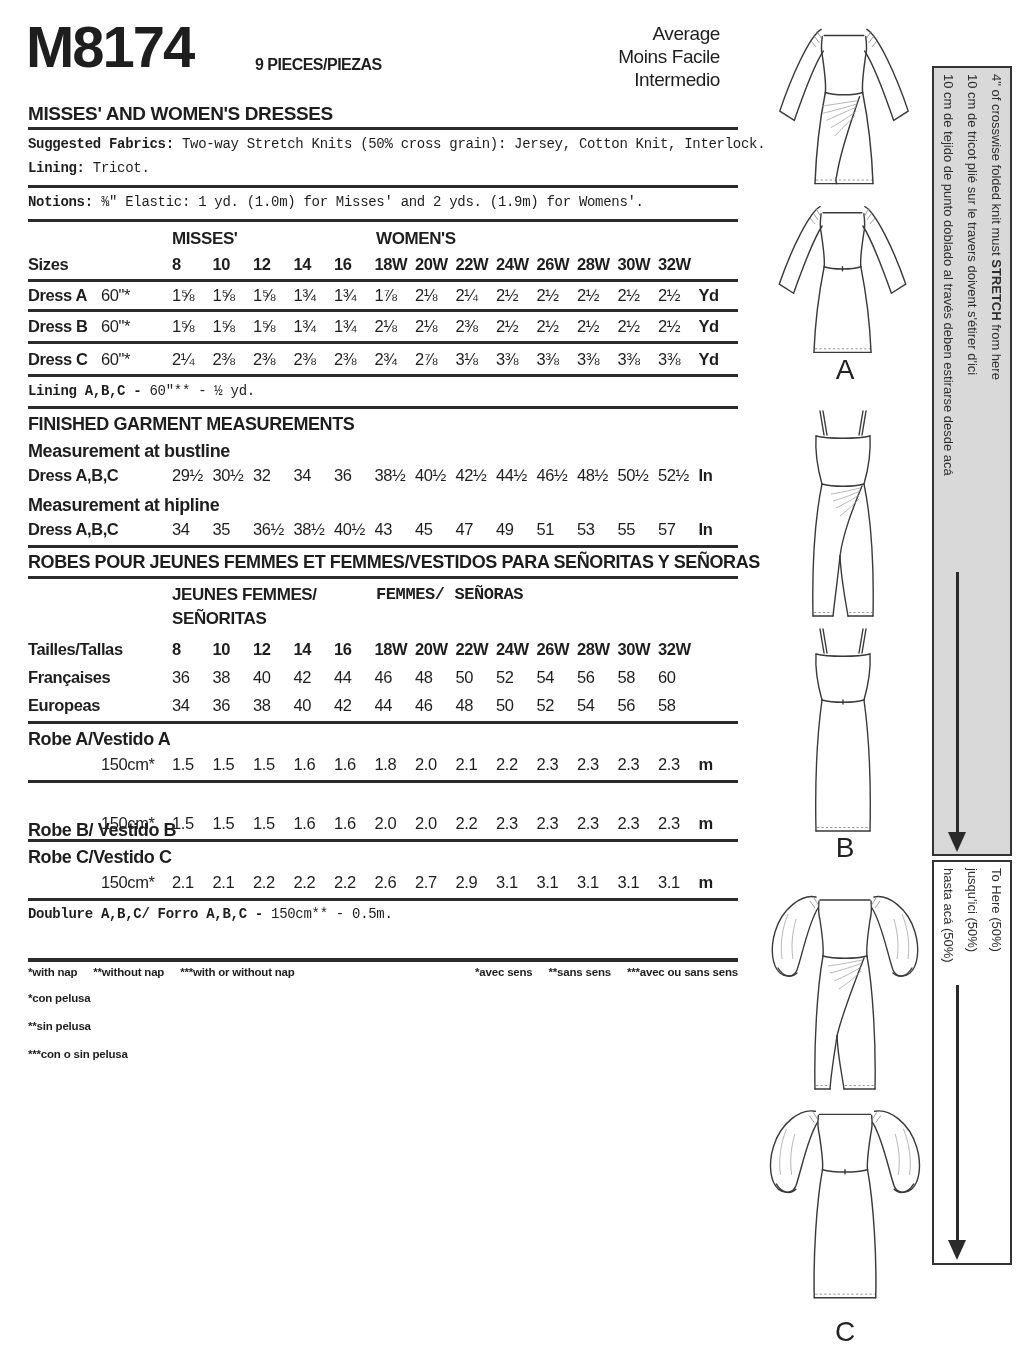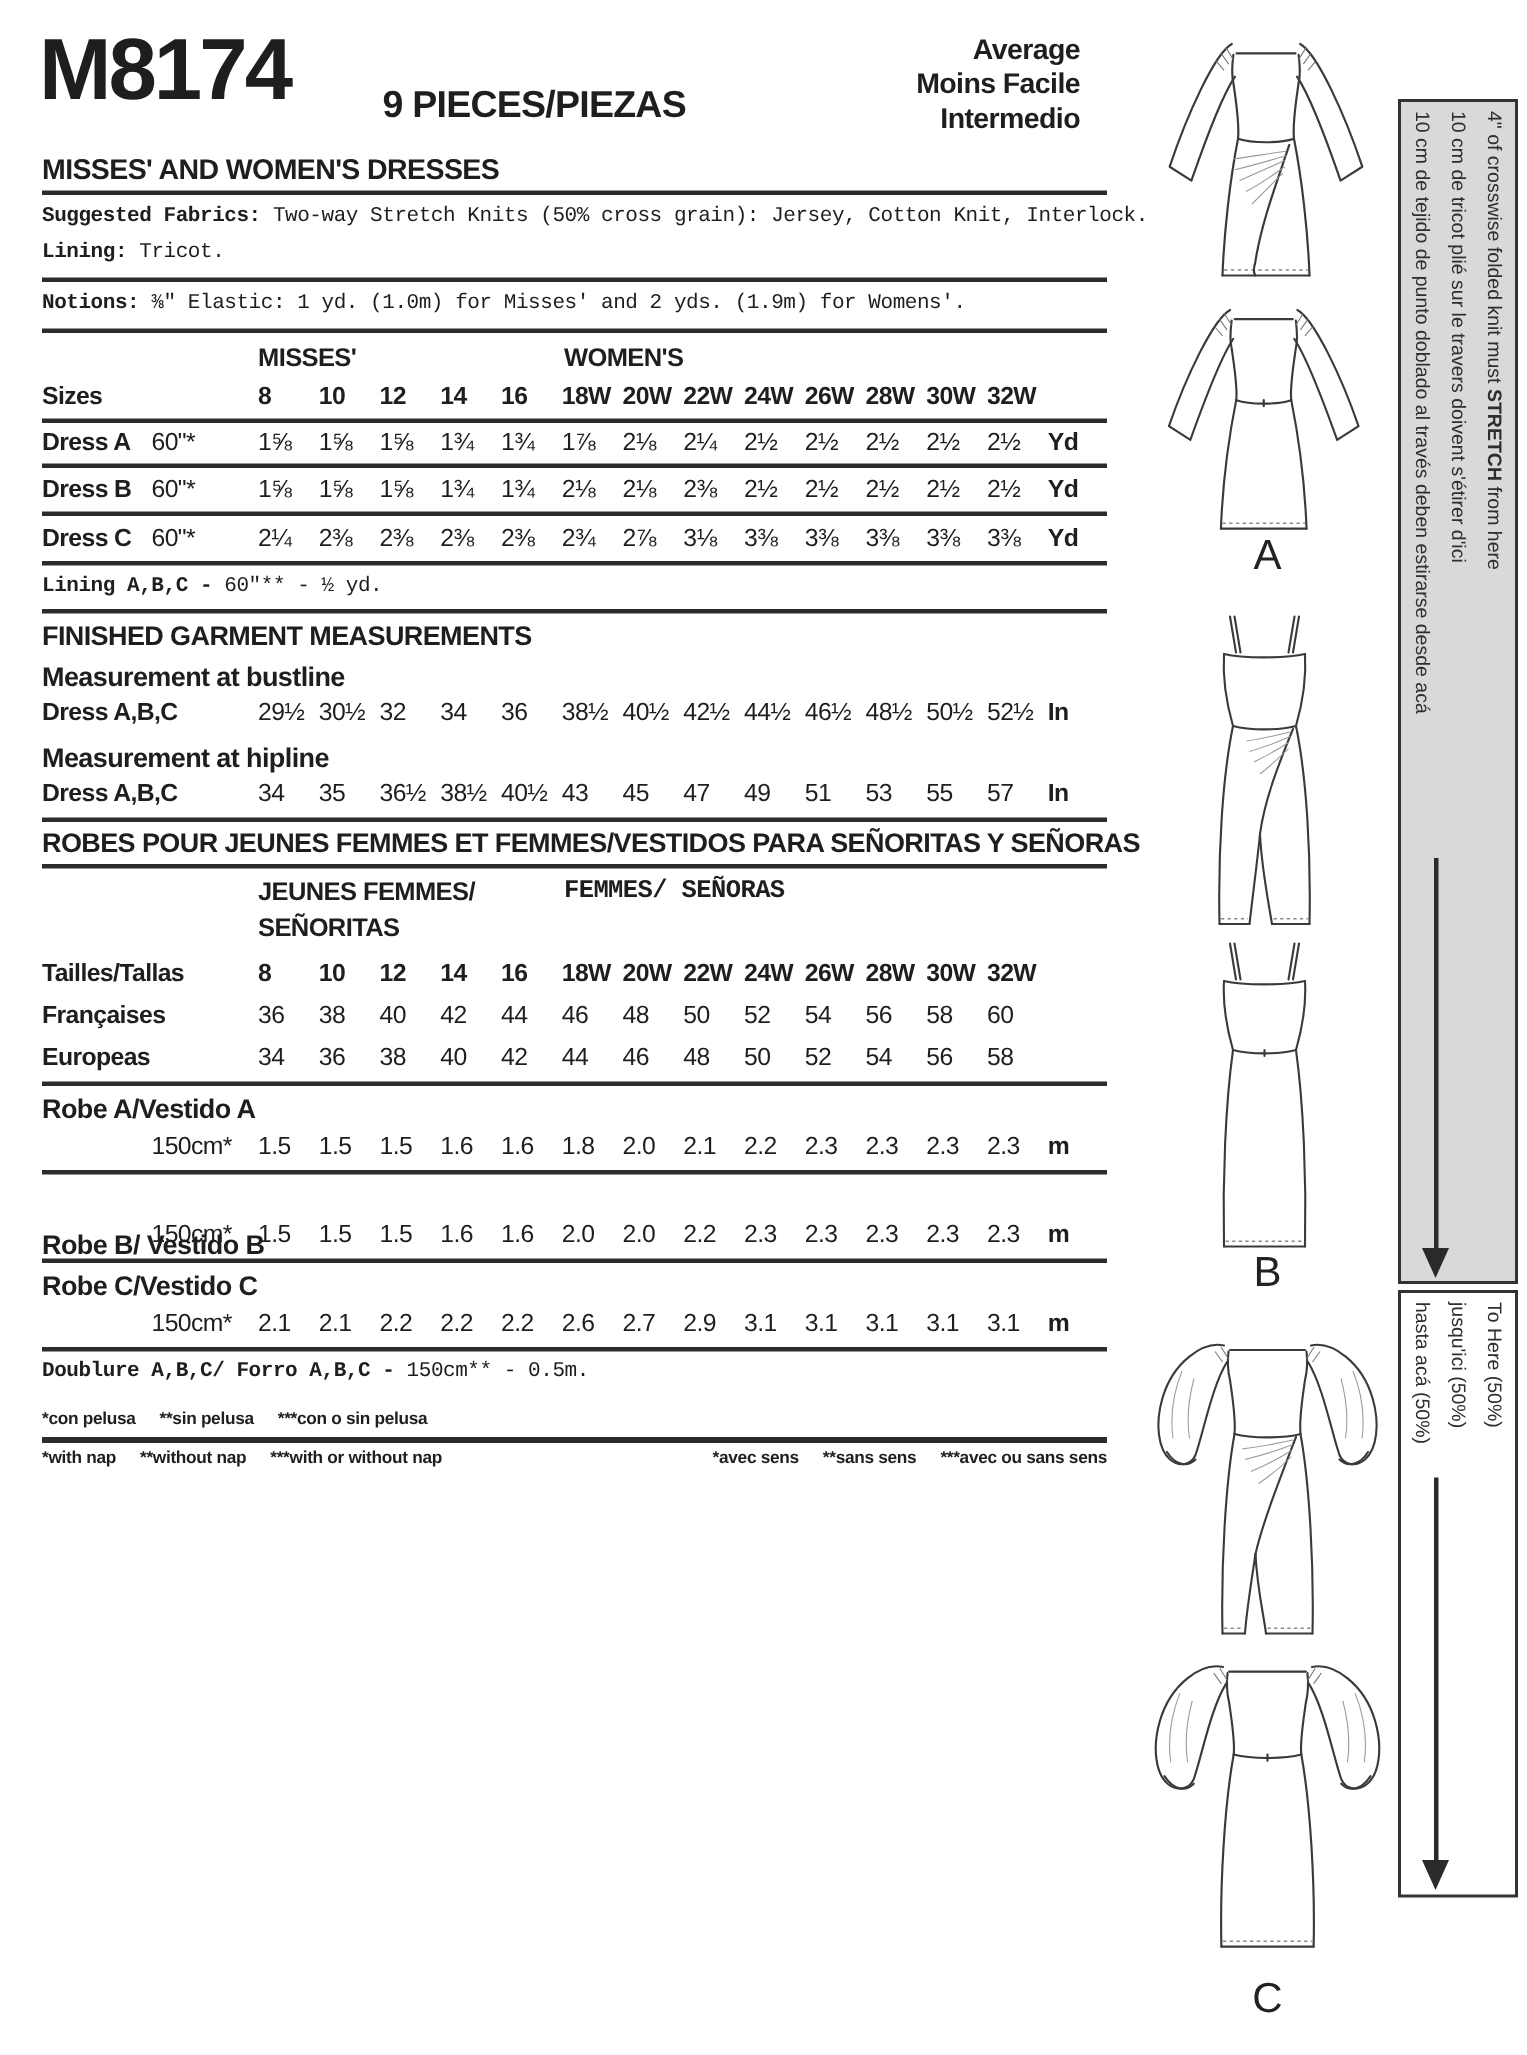--- a/index.html
+++ b/index.html
@@ -1,22 +1,22 @@
 <!DOCTYPE html>
 <html><head>
 <meta charset="utf-8">
 <style>
   html,body{margin:0;padding:0;}
   body{width:1018px;height:1370px;position:relative;background:#ffffff;
        font-family:"Liberation Sans",sans-serif;color:#1e1e1e;overflow:hidden;}
   .abs{position:absolute;}
   
   .pattern-number{font-size:58px;font-weight:700;letter-spacing:-2px;line-height:1;}
-  .pieces{font-size:25px;font-weight:700;letter-spacing:-0.5px;}
-  .difficulty{font-size:19px;font-weight:700;text-align:right;line-height:23px;letter-spacing:-0.4px;}
+  .pieces{font-size:16px;font-weight:700;letter-spacing:-0.5px;}
+  .difficulty{font-size:19px;font-weight:400;text-align:right;line-height:23px;letter-spacing:-0.4px;}
   .doc-title{font-size:19px;font-weight:700;letter-spacing:-0.4px;}
   
   .rule{position:absolute;left:28px;width:710px;height:2.5px;background:#2b2b2b;}
   .rule.thick{height:3.5px;}
   
   .para{position:absolute;left:28px;width:712px;font-size:14px;letter-spacing:-0.3px;white-space:nowrap;font-family:Liberation Mono, monospace;}
   .para .lbl{font-weight:700;}
   .sec-title{position:absolute;left:28px;font-size:18px;font-weight:700;letter-spacing:-0.4px;white-space:nowrap;}
   
   .trow{position:absolute;left:28px;display:flex;width:712px;font-size:16.5px;
@@ -321,21 +321,21 @@
 <div class="para" style="top:906px;">
   <span class="lbl">Doublure A,B,C/ Forro A,B,C -</span><span> 150cm** - 0.5m.</span>
 </div>
 <div class="rule thick" style="top:958px;"></div>
 
 <div class="foot" style="left:28px;top:966px;">
     <span>*with nap</span>
     <span>**without nap</span>
     <span>***with or without nap</span>
   </div>
-<div class="foot" style="left:28px;top:940px;">
+<div class="foot" style="left:28px;top:992px;flex-direction:column;">
     <span>*con pelusa</span>
     <span>**sin pelusa</span>
     <span>***con o sin pelusa</span>
   </div>
 <div class="foot" style="left:470px;top:966px;width:268px;justify-content:flex-end;">
     <span>*avec sens</span>
     <span>**sans sens</span>
     <span>***avec ou sans sens</span>
   </div>
 

